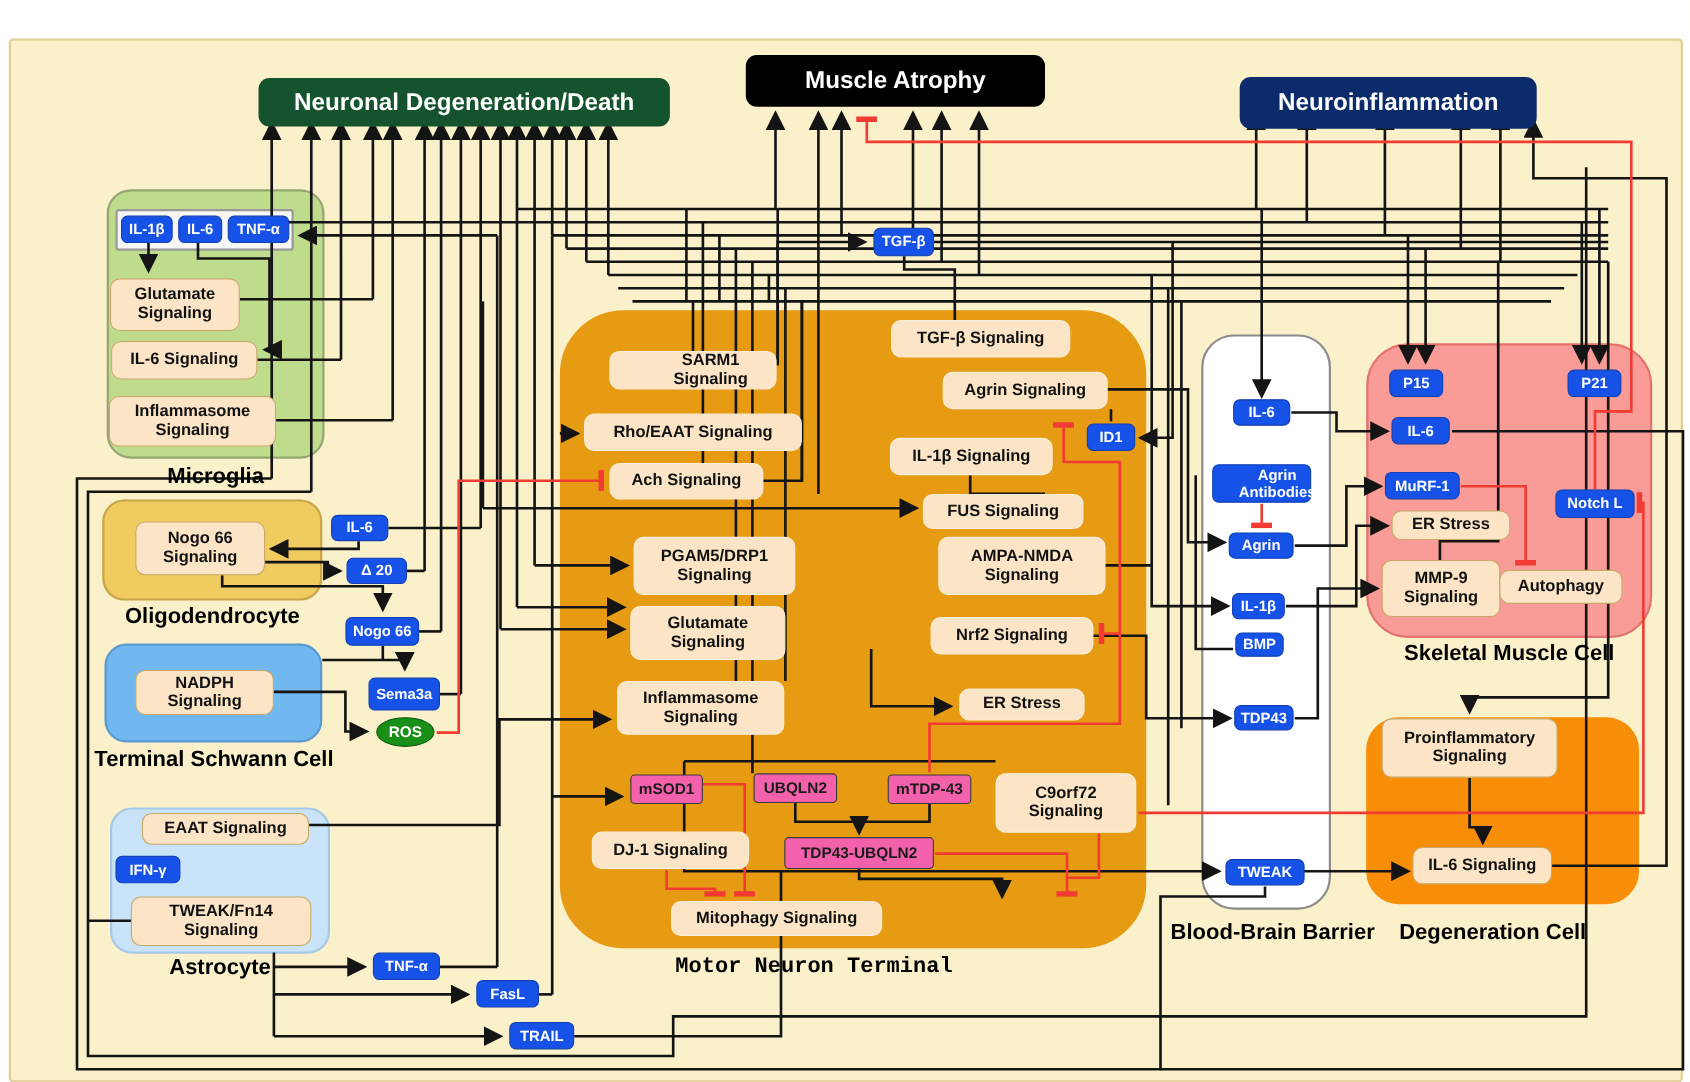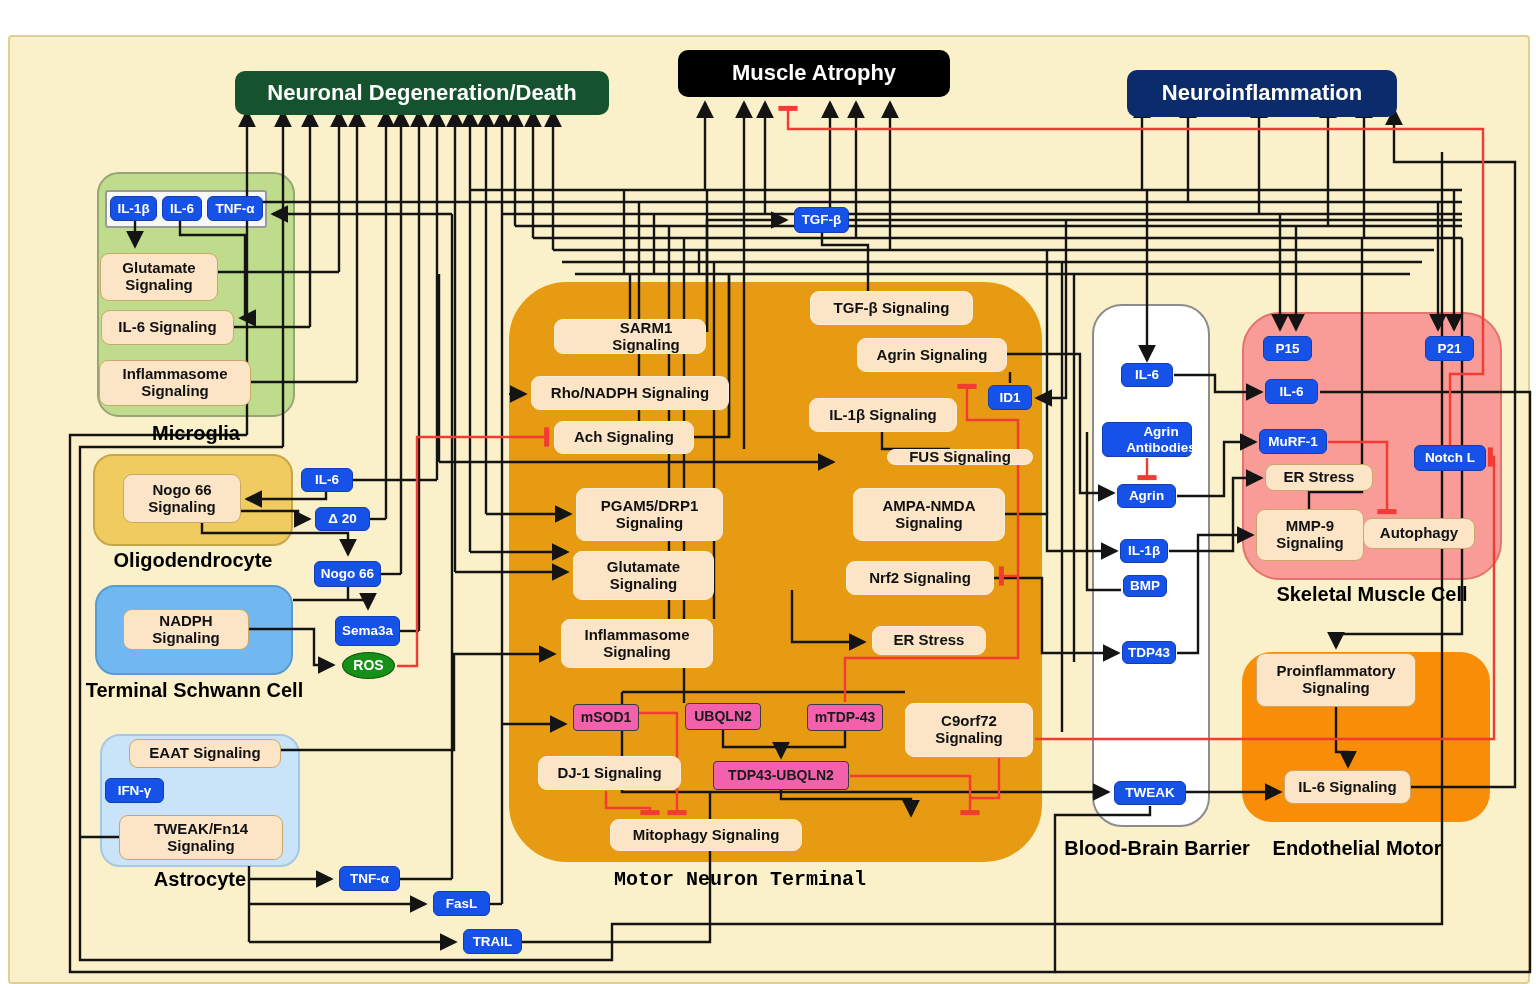--- a/index.html
+++ b/index.html
@@ -217,29 +217,29 @@
         <div class="node green" style="left: 332px; top: 615px; width: 53px; height: 27px;">ROS</div>
         <div class="node peach" style="left: 113px; top: 572px; width: 126px; height: 41px;">NADPH Signaling</div>
         <div class="node peach" style="left: 119px; top: 702px; width: 152px; height: 29px;">EAAT Signaling</div>
         <div class="node bp" style="left: 95px; top: 741px; width: 59px; height: 25px;">IFN-γ</div>
         <div class="node peach" style="left: 109px; top: 778px; width: 164px; height: 45px;">TWEAK/Fn14 Signaling</div>
         <div class="node bp" style="left: 329px; top: 829px; width: 61px; height: 25px;">TNF-α</div>
         <div class="node bp" style="left: 423px; top: 854px; width: 57px; height: 25px;">FasL</div>
         <div class="node bp" style="left: 453px; top: 892px; width: 59px; height: 25px;">TRAIL</div>
         <div class="node bp" style="left: 784px; top: 170px; width: 55px; height: 26px;">TGF-β</div>
         <div class="node peachW" style="left: 544px; top: 282px; width: 152px; height: 35px; padding-left: 32px;">SARM1 Signaling</div>
-        <div class="node peachW" style="left: 521px; top: 339px; width: 198px; height: 34px;">Rho/NADPH Signaling</div>
+        <div class="node peachW" style="left: 521px; top: 339px; width: 198px; height: 34px;">Rho/EAAT Signaling</div>
         <div class="node peachW" style="left: 544px; top: 384px; width: 140px; height: 33px;">Ach Signaling</div>
         <div class="node peachW" style="left: 566px; top: 451px; width: 147px; height: 53px;">PGAM5/DRP1 Signaling</div>
         <div class="node peachW" style="left: 563px; top: 514px; width: 141px; height: 49px;">Glutamate Signaling</div>
         <div class="node peachW" style="left: 551px; top: 582px; width: 152px; height: 49px;">Inflammasome Signaling</div>
         <div class="node peachW" style="left: 800px; top: 254px; width: 163px; height: 34px;">TGF-β Signaling</div>
         <div class="node peachW" style="left: 847px; top: 301px; width: 150px; height: 34px;">Agrin Signaling</div>
         <div class="node peachW" style="left: 799px; top: 361px; width: 148px; height: 34px;">IL-1β Signaling</div>
-        <div class="node peachW" style="left: 829px; top: 412px; width: 146px; height: 16px; margin-left: 48px;">FUS Signaling</div>
+        <div class="node peachW" style="left: 829px; top: 412px; width: 146px; height: 32px;">FUS Signaling</div>
         <div class="node peachW" style="left: 843px; top: 451px; width: 152px; height: 53px;">AMPA-NMDA Signaling</div>
         <div class="node peachW" style="left: 836px; top: 524px; width: 148px; height: 34px;">Nrf2 Signaling</div>
         <div class="node peachW" style="left: 862px; top: 589px; width: 114px; height: 29px;">ER Stress</div>
         <div class="node peachW" style="left: 895px; top: 666px; width: 128px; height: 54px;">C9orf72 Signaling</div>
         <div class="node peachW" style="left: 528px; top: 719px; width: 143px; height: 34px;">DJ-1 Signaling</div>
         <div class="node peachW" style="left: 600px; top: 782px; width: 192px; height: 32px;">Mitophagy Signaling</div>
         <div class="node pp" style="left: 563px; top: 667px; width: 66px; height: 27px;">mSOD1</div>
         <div class="node pp" style="left: 675px; top: 666px; width: 76px; height: 27px;">UBQLN2</div>
         <div class="node pp" style="left: 797px; top: 667px; width: 76px; height: 27px;">mTDP-43</div>
         <div class="node pp" style="left: 703px; top: 724px; width: 136px; height: 29px;">TDP43-UBQLN2</div>
@@ -260,17 +260,17 @@
         <div class="node peach" style="left: 1246px; top: 472px; width: 108px; height: 52px;">MMP-9 Signaling</div>
         <div class="node peach" style="left: 1353px; top: 481px; width: 112px; height: 31px;">Autophagy</div>
         <div class="node peach" style="left: 1246px; top: 616px; width: 160px; height: 54px;">Proinflammatory Signaling</div>
         <div class="node peach" style="left: 1274px; top: 733px; width: 127px; height: 34px;">IL-6 Signaling</div>
         <div class="clabel" style="left: 87px; top: 385px; width: 198px;">Microglia</div>
         <div class="clabel" style="left: 73px; top: 512px; width: 220px;">Oligodendrocyte</div>
         <div class="clabel" style="left: 62px; top: 642px; width: 245px;">Terminal Schwann Cell</div>
         <div class="clabel" style="left: 90px; top: 831px; width: 200px;">Astrocyte</div>
         <div class="clabel" style="left: 590px; top: 831px; width: 280px; font-family: Liberation Mono, monospace;">Motor Neuron Terminal</div>
         <div class="clabel" style="left: 1037px; top: 800px; width: 220px;">Blood-Brain Barrier</div>
-        <div class="clabel" style="left: 1257px; top: 800px; width: 180px;">Endothelial Motor</div>
+        <div class="clabel" style="left: 1257px; top: 800px; width: 180px;">Degeneration Cell</div>
         <div class="clabel" style="left: 1240px; top: 546px; width: 244px;">Skeletal Muscle Cell</div>
       </div>
   </div>
 </div>
 
 </body></html>

